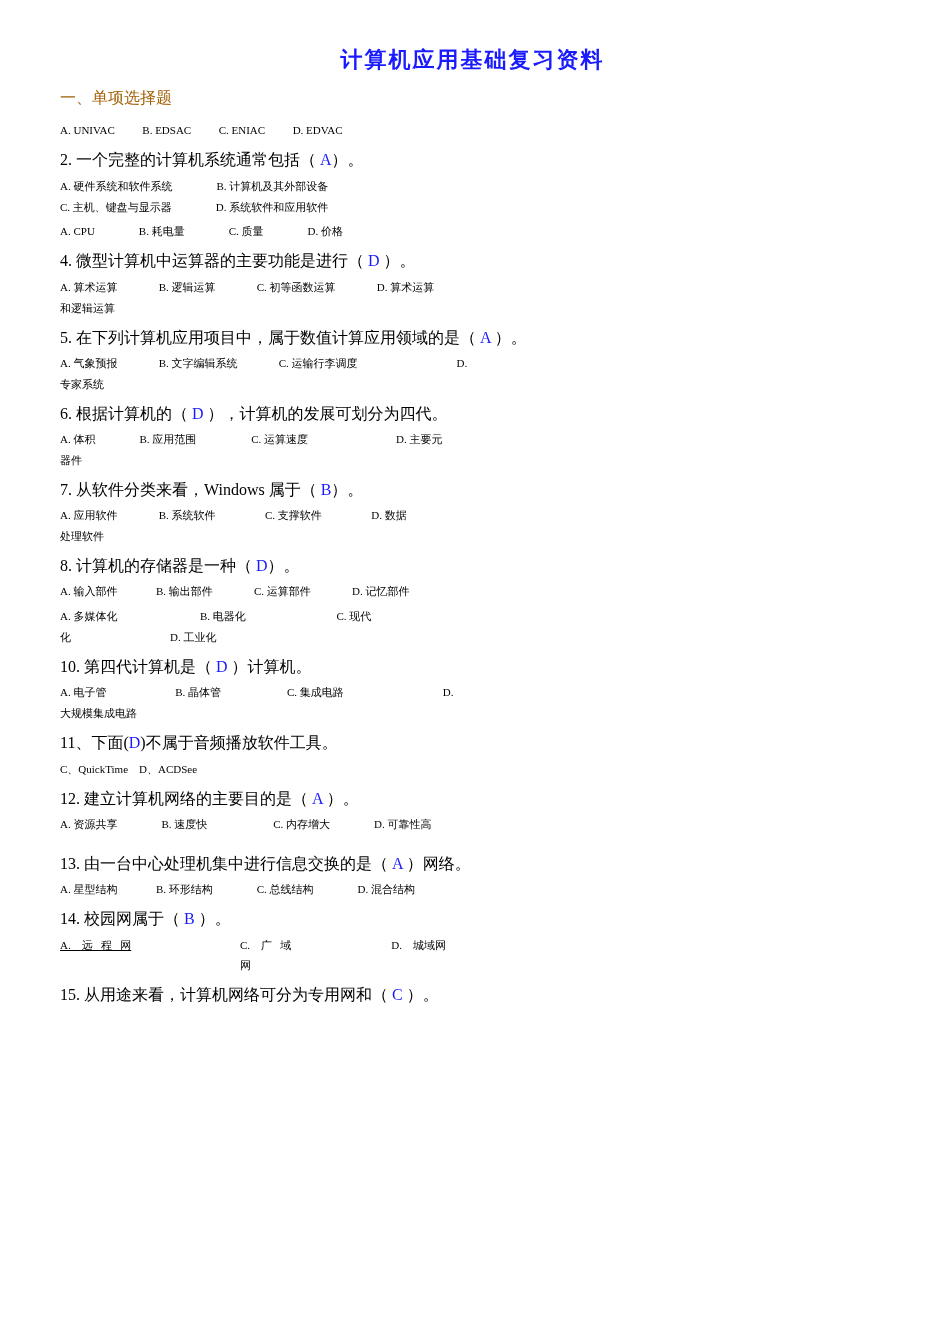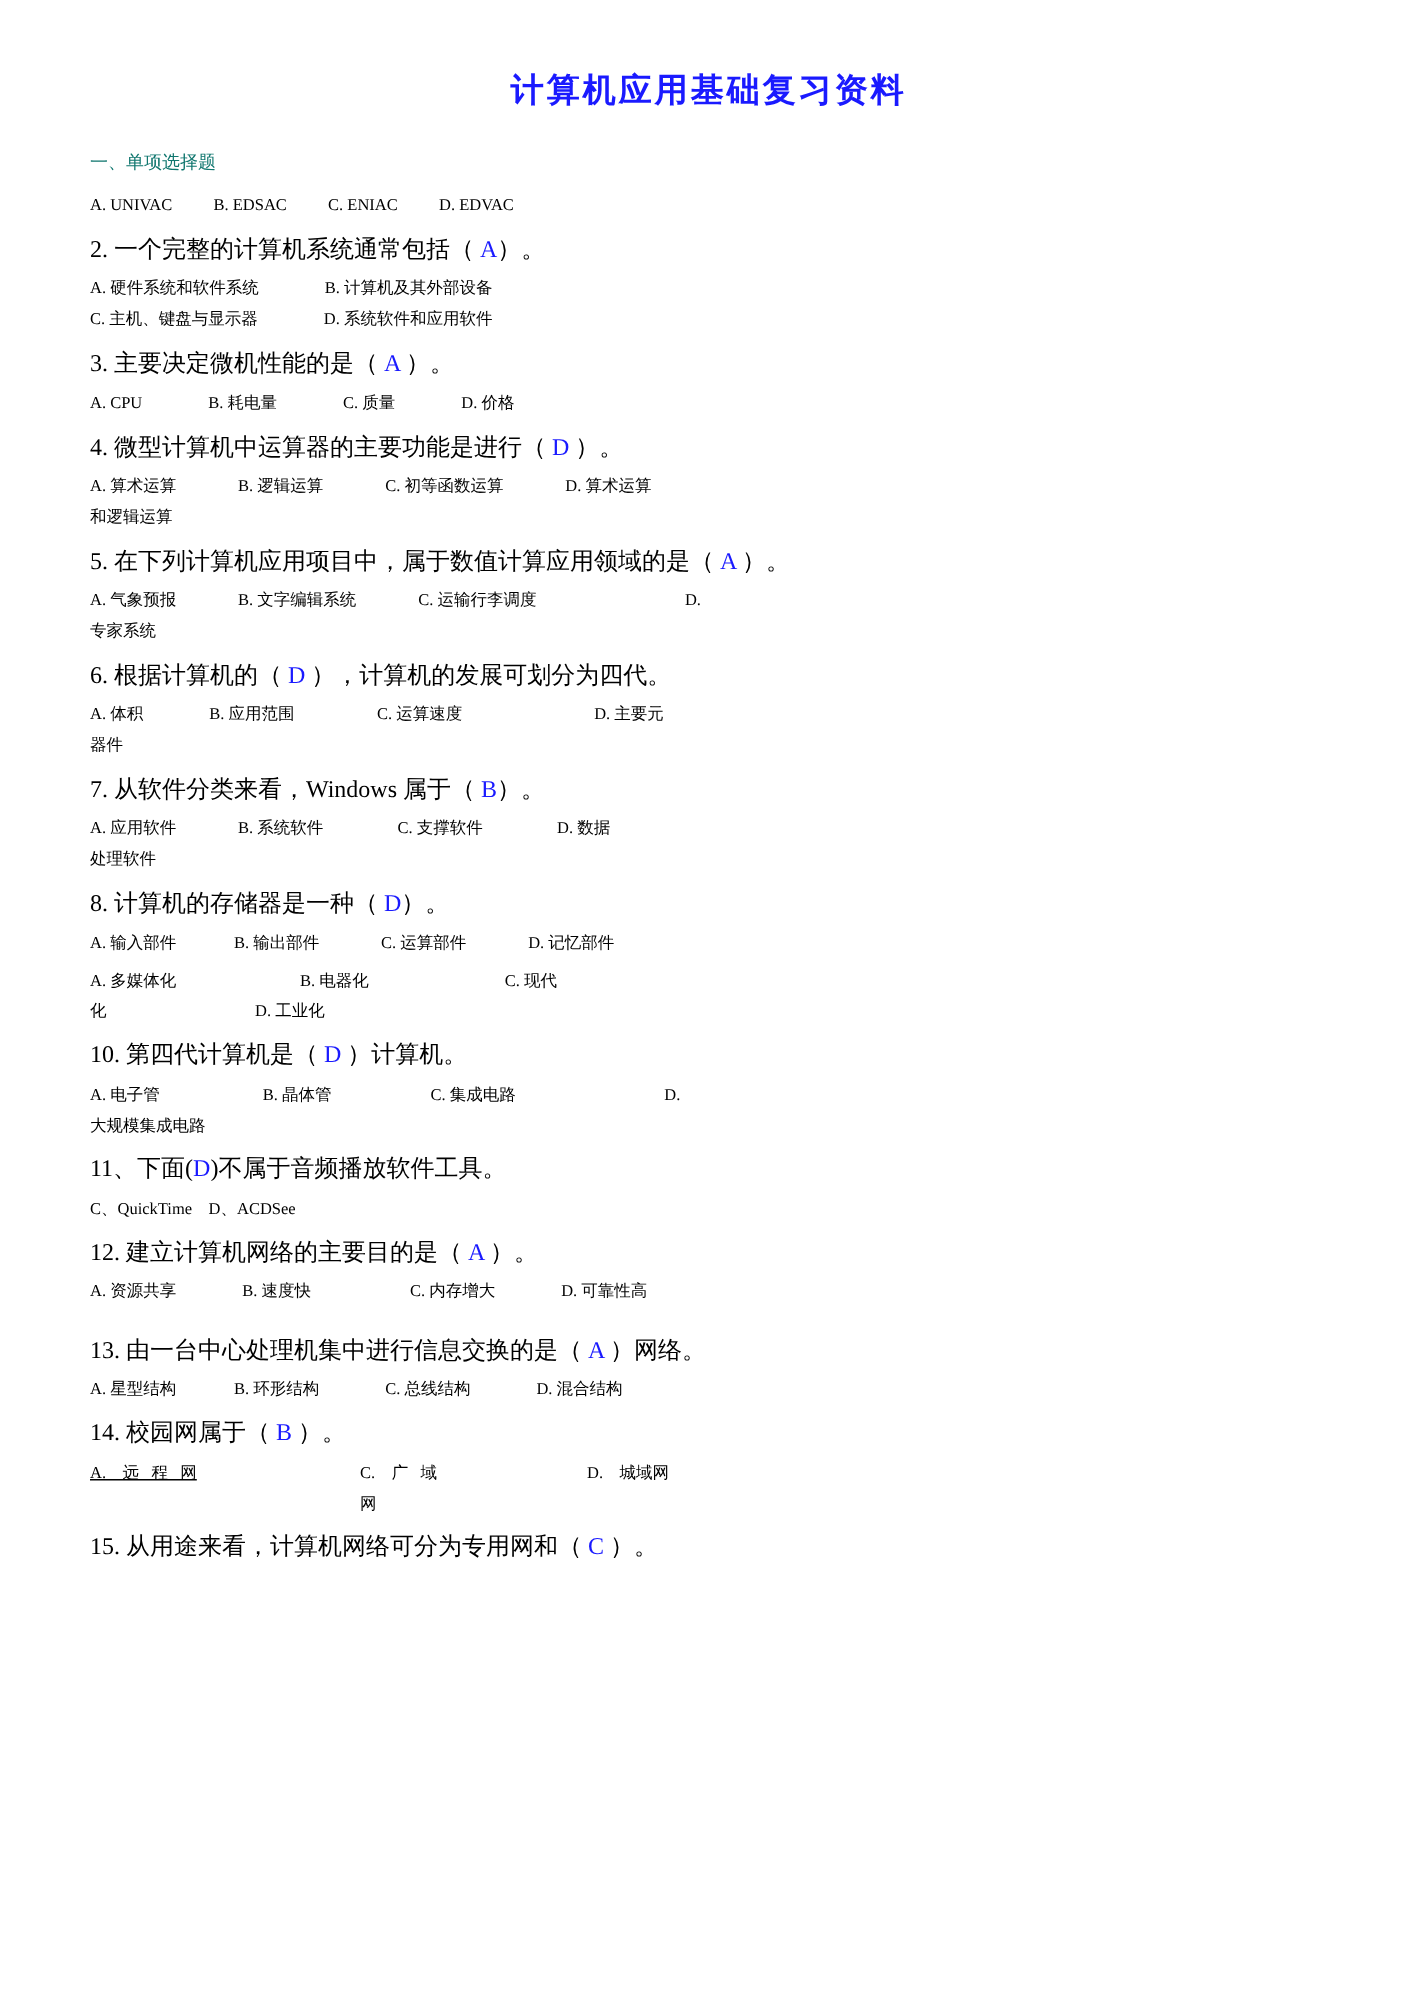--- a/index.html
+++ b/index.html
@@ -13,26 +13,26 @@
       font-size: 16px;
       color: #000000;
       padding: 40px 60px;
       line-height: 1.8;
     }
     .page-title {
       text-align: center;
       font-size: 22px;
       font-weight: bold;
       color: #1a1aff;
-      margin-bottom: 18px;
+      margin-bottom: 4px;
       letter-spacing: 2px;
     }
     .section-title {
-      font-size: 12px;
-      color: #0f766e;
+      font-size: 16px;
+      color: #a16207;
       margin-bottom: 8px;
     }
     .question-block {
       margin-bottom: 4px;
     }
     .question-text {
       color: #000;
       font-size: 16px;
       line-height: 1.9;
     }
@@ -60,21 +60,20 @@
   <div class="options-row">A. UNIVAC &nbsp;&nbsp;&nbsp;&nbsp;&nbsp;&nbsp;&nbsp;&nbsp; B. EDSAC &nbsp;&nbsp;&nbsp;&nbsp;&nbsp;&nbsp;&nbsp;&nbsp; C. ENIAC &nbsp;&nbsp;&nbsp;&nbsp;&nbsp;&nbsp;&nbsp;&nbsp; D. EDVAC</div>
 </div>
 
 <div class="question-block">
   <div class="question-text">2. 一个完整的计算机系统通常包括（ <span class="answer">A</span>）。</div>
   <div class="options-row">A. 硬件系统和软件系统 &nbsp;&nbsp;&nbsp;&nbsp;&nbsp;&nbsp;&nbsp;&nbsp;&nbsp;&nbsp;&nbsp;&nbsp;&nbsp;&nbsp; B. 计算机及其外部设备</div>
   <div class="options-row">C. 主机、键盘与显示器 &nbsp;&nbsp;&nbsp;&nbsp;&nbsp;&nbsp;&nbsp;&nbsp;&nbsp;&nbsp;&nbsp;&nbsp;&nbsp;&nbsp; D. 系统软件和应用软件</div>
 </div>
 
 <div class="question-block">
-  <div class="question-text">3. 主要决定微机性能的是（ <span class="answer">A</span> ）。</div>
   <div class="options-row">A. CPU &nbsp;&nbsp;&nbsp;&nbsp;&nbsp;&nbsp;&nbsp;&nbsp;&nbsp;&nbsp;&nbsp;&nbsp;&nbsp;&nbsp; B. 耗电量 &nbsp;&nbsp;&nbsp;&nbsp;&nbsp;&nbsp;&nbsp;&nbsp;&nbsp;&nbsp;&nbsp;&nbsp;&nbsp;&nbsp; C. 质量 &nbsp;&nbsp;&nbsp;&nbsp;&nbsp;&nbsp;&nbsp;&nbsp;&nbsp;&nbsp;&nbsp;&nbsp;&nbsp;&nbsp; D. 价格</div>
 </div>
 
 <div class="question-block">
   <div class="question-text">4. 微型计算机中运算器的主要功能是进行（ <span class="answer">D</span> ）。</div>
   <div class="options-row">A. 算术运算 &nbsp;&nbsp;&nbsp;&nbsp;&nbsp;&nbsp;&nbsp;&nbsp;&nbsp;&nbsp;&nbsp;&nbsp;&nbsp; B. 逻辑运算 &nbsp;&nbsp;&nbsp;&nbsp;&nbsp;&nbsp;&nbsp;&nbsp;&nbsp;&nbsp;&nbsp;&nbsp;&nbsp; C. 初等函数运算 &nbsp;&nbsp;&nbsp;&nbsp;&nbsp;&nbsp;&nbsp;&nbsp;&nbsp;&nbsp;&nbsp;&nbsp;&nbsp; D. 算术运算<br>和逻辑运算</div>
 </div>
 
 <div class="question-block">
   <div class="question-text">5. 在下列计算机应用项目中，属于数值计算应用领域的是（ <span class="answer">A</span> ）。</div>

